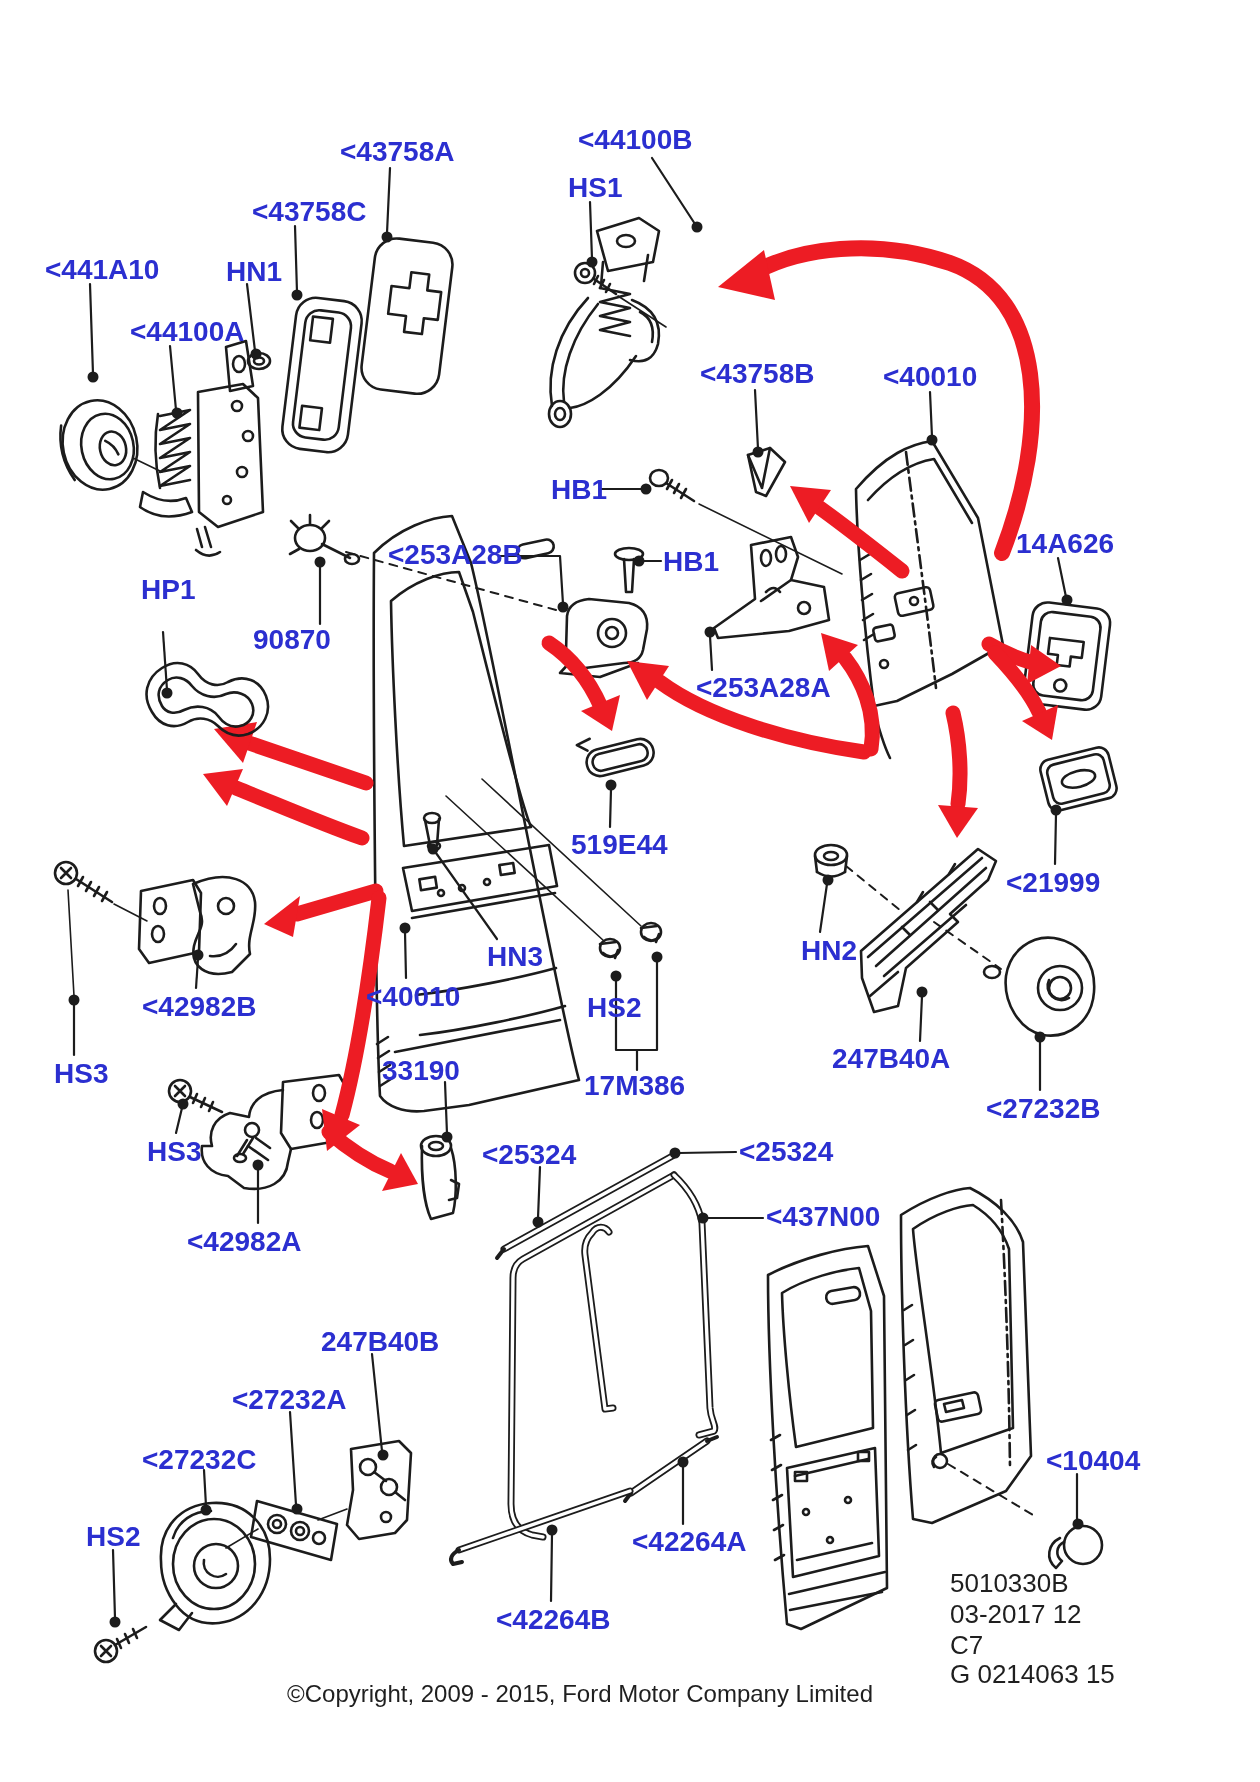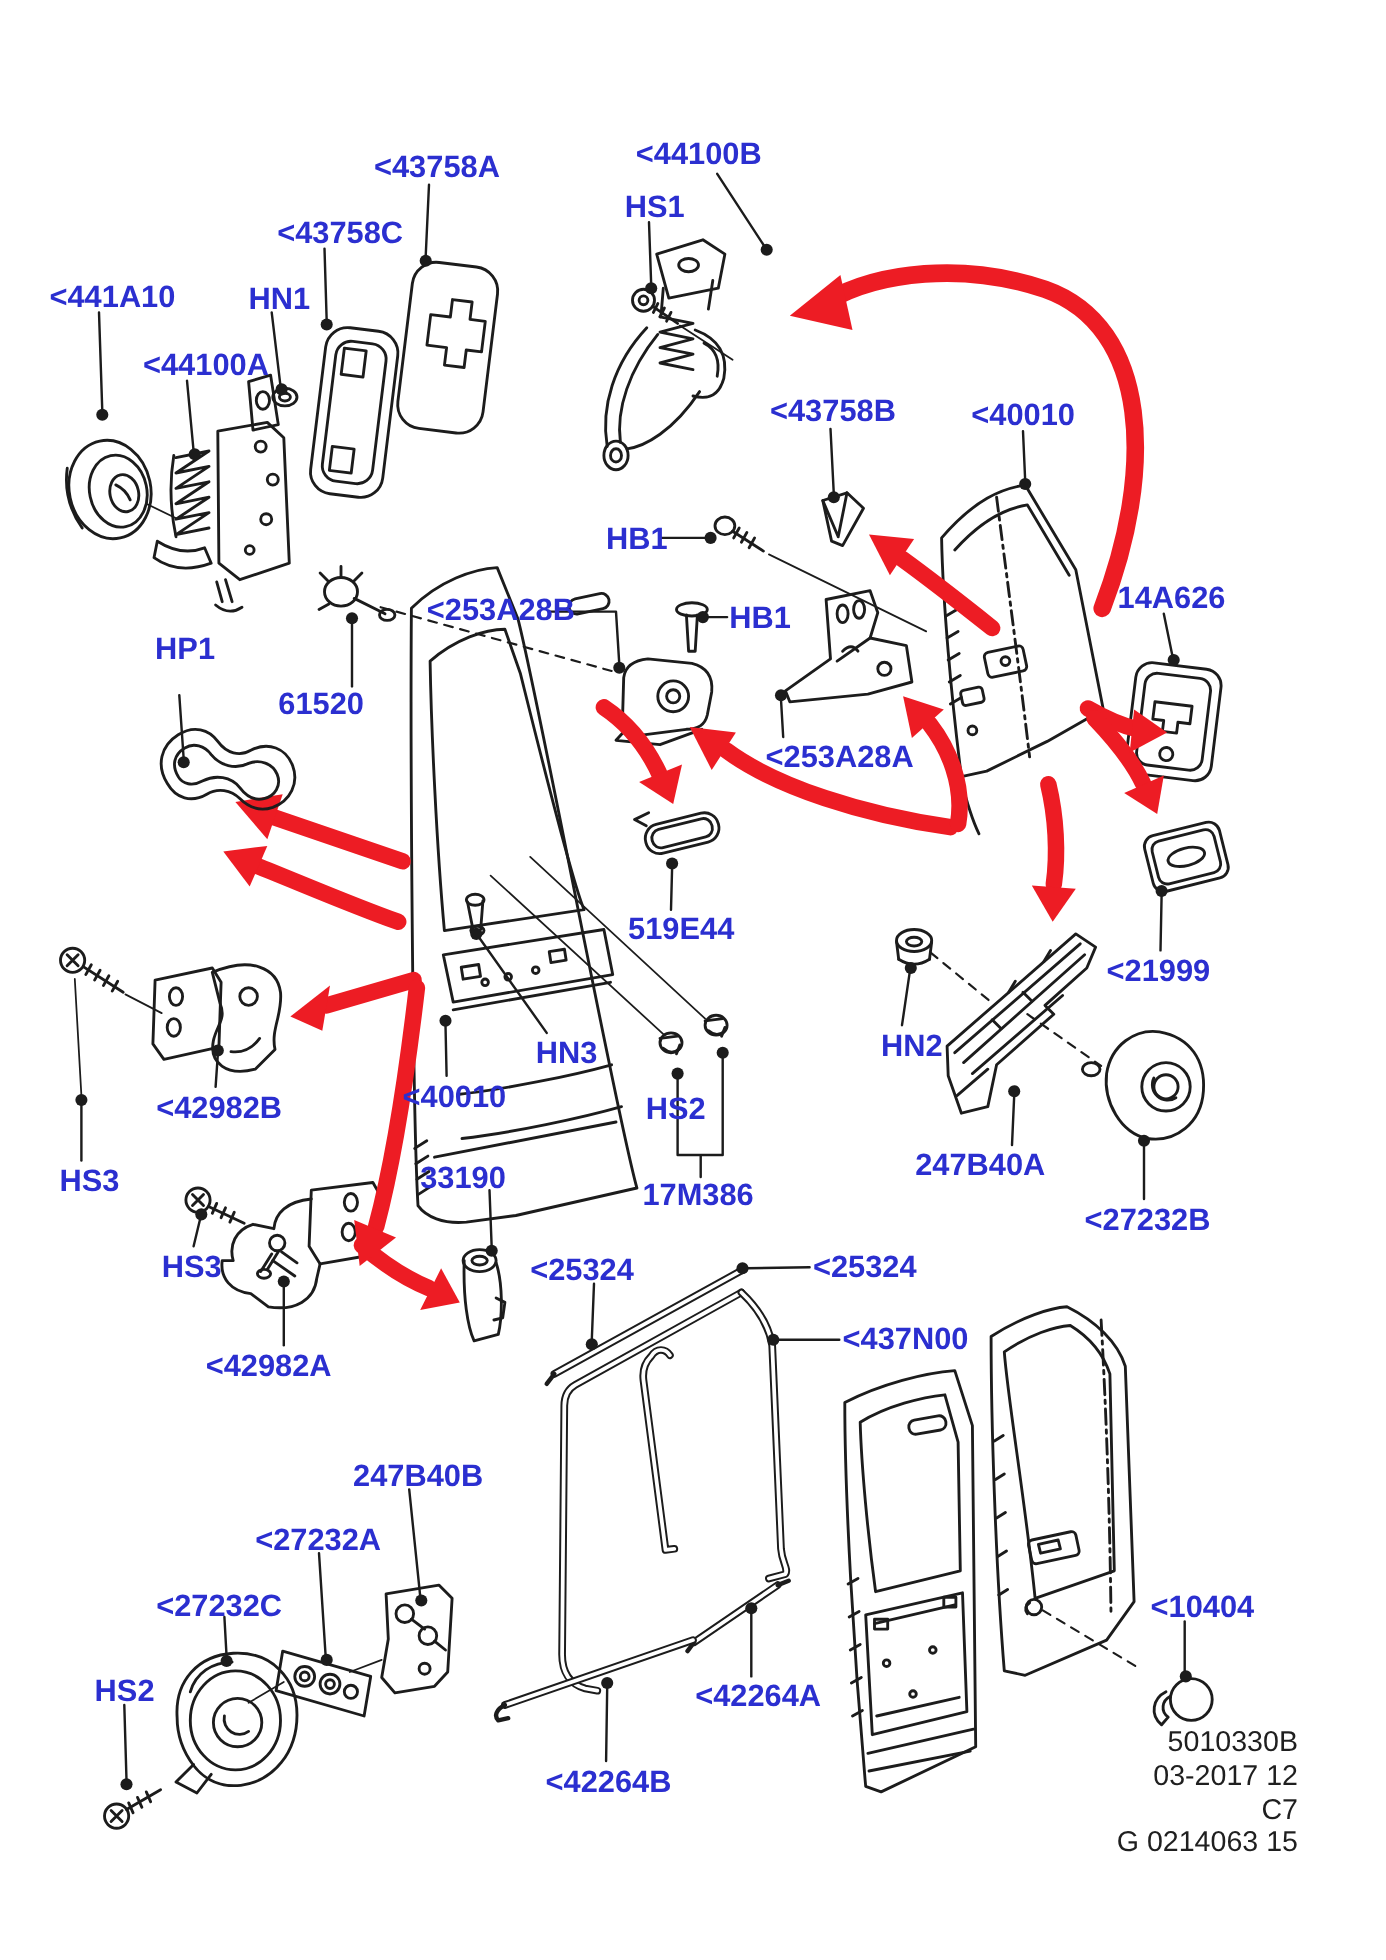--- a/index.html
+++ b/index.html
@@ -2,21 +2,21 @@
 <html><head>
 <meta charset="utf-8">
 <style>
   html,body{margin:0;padding:0;background:#fff;}
   #page{position:relative;width:1260px;height:1782px;background:#ffffff;overflow:hidden;
         font-family:"Liberation Sans",sans-serif;}
   #art{position:absolute;left:0;top:0;}
   .lbl{position:absolute;font:700 28px "Liberation Sans",sans-serif;color:#2b2fd0;
        white-space:nowrap;letter-spacing:0px;}
   .ftr{position:absolute;font:400 26px "Liberation Sans",sans-serif;color:#1f1f1f;
-       width:230px;text-align:right;white-space:nowrap;}
+       width:230px;text-align:left;white-space:nowrap;}
   .cpy{position:absolute;font:400 24px "Liberation Sans",sans-serif;color:#1f1f1f;
        width:660px;text-align:center;white-space:nowrap;}
 </style>
 </head>
 <body>
 
 <div id="page">
 
 <svg id="art" width="1260" height="1782" viewBox="0 0 1260 1782" fill="none" stroke="#1c1c1c" stroke-width="2.6" stroke-linecap="round" stroke-linejoin="round">
 
@@ -450,21 +450,21 @@
 <div class="lbl" style="left:252px;top:196px">&lt;43758C</div>
 <div class="lbl" style="left:45px;top:254px">&lt;441A10</div>
 <div class="lbl" style="left:226px;top:256px">HN1</div>
 <div class="lbl" style="left:130px;top:316px">&lt;44100A</div>
 <div class="lbl" style="left:700px;top:358px">&lt;43758B</div>
 <div class="lbl" style="left:883px;top:361px">&lt;40010</div>
 <div class="lbl" style="left:1016px;top:528px">14A626</div>
 <div class="lbl" style="left:551px;top:474px">HB1</div>
 <div class="lbl" style="left:663px;top:546px">HB1</div>
 <div class="lbl" style="left:388px;top:539px">&lt;253A28B</div>
-<div class="lbl" style="left:253px;top:624px">61520</div>
+<div class="lbl" style="left:253px;top:624px">90870</div>
 <div class="lbl" style="left:141px;top:574px">HP1</div>
 <div class="lbl" style="left:696px;top:672px">&lt;253A28A</div>
 <div class="lbl" style="left:571px;top:829px">519E44</div>
 <div class="lbl" style="left:1006px;top:867px">&lt;21999</div>
 <div class="lbl" style="left:801px;top:935px">HN2</div>
 <div class="lbl" style="left:832px;top:1043px">247B40A</div>
 <div class="lbl" style="left:986px;top:1093px">&lt;27232B</div>
 <div class="lbl" style="left:142px;top:991px">&lt;42982B</div>
 <div class="lbl" style="left:54px;top:1058px">HS3</div>
 <div class="lbl" style="left:487px;top:941px">HN3</div>
@@ -482,14 +482,15 @@
 <div class="lbl" style="left:142px;top:1444px">&lt;27232C</div>
 <div class="lbl" style="left:86px;top:1521px">HS2</div>
 <div class="lbl" style="left:1046px;top:1445px">&lt;10404</div>
 <div class="lbl" style="left:632px;top:1526px">&lt;42264A</div>
 <div class="lbl" style="left:496px;top:1604px">&lt;42264B</div>
 
 <div class="ftr" style="left:950px;top:1568px">5010330B</div>
 <div class="ftr" style="left:950px;top:1599px">03-2017 12</div>
 <div class="ftr" style="left:950px;top:1630px">C7</div>
 <div class="ftr" style="left:950px;top:1659px">G 0214063 15</div>
+<div class="cpy" style="left:250px;top:1680px">©Copyright, 2009 - 2015, Ford Motor Company Limited</div>
 
 </div>
 
 </body></html>

